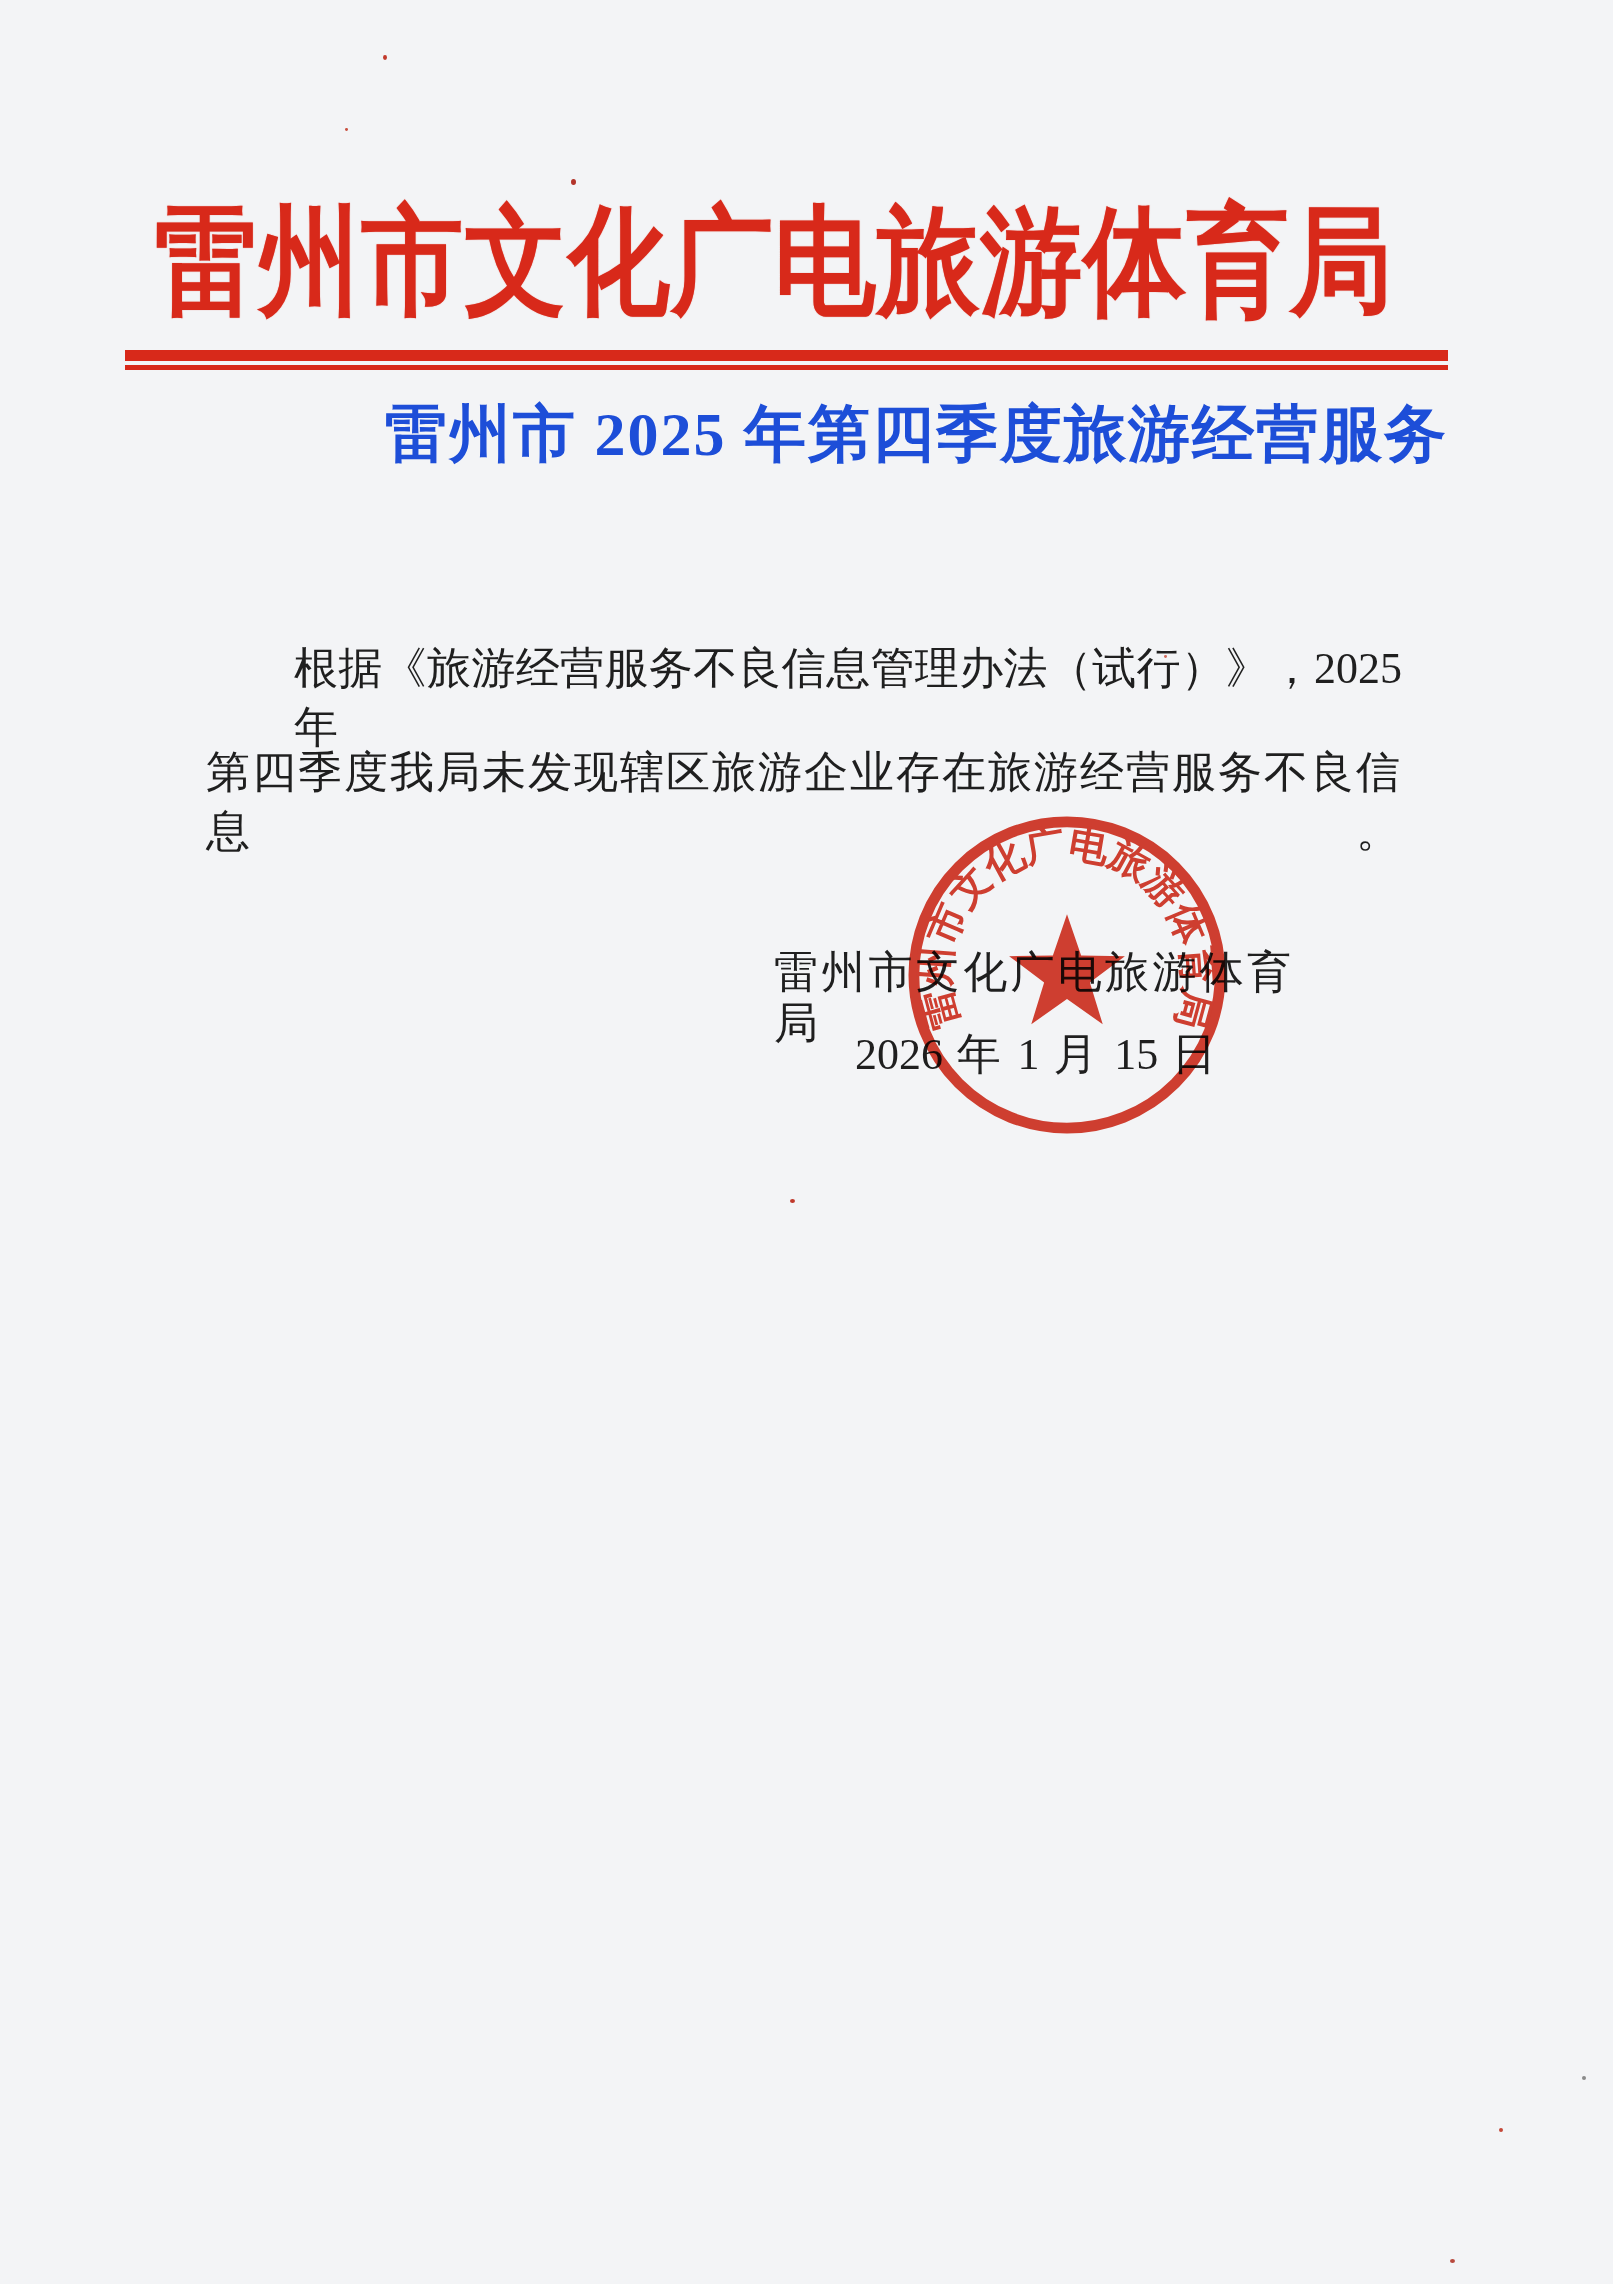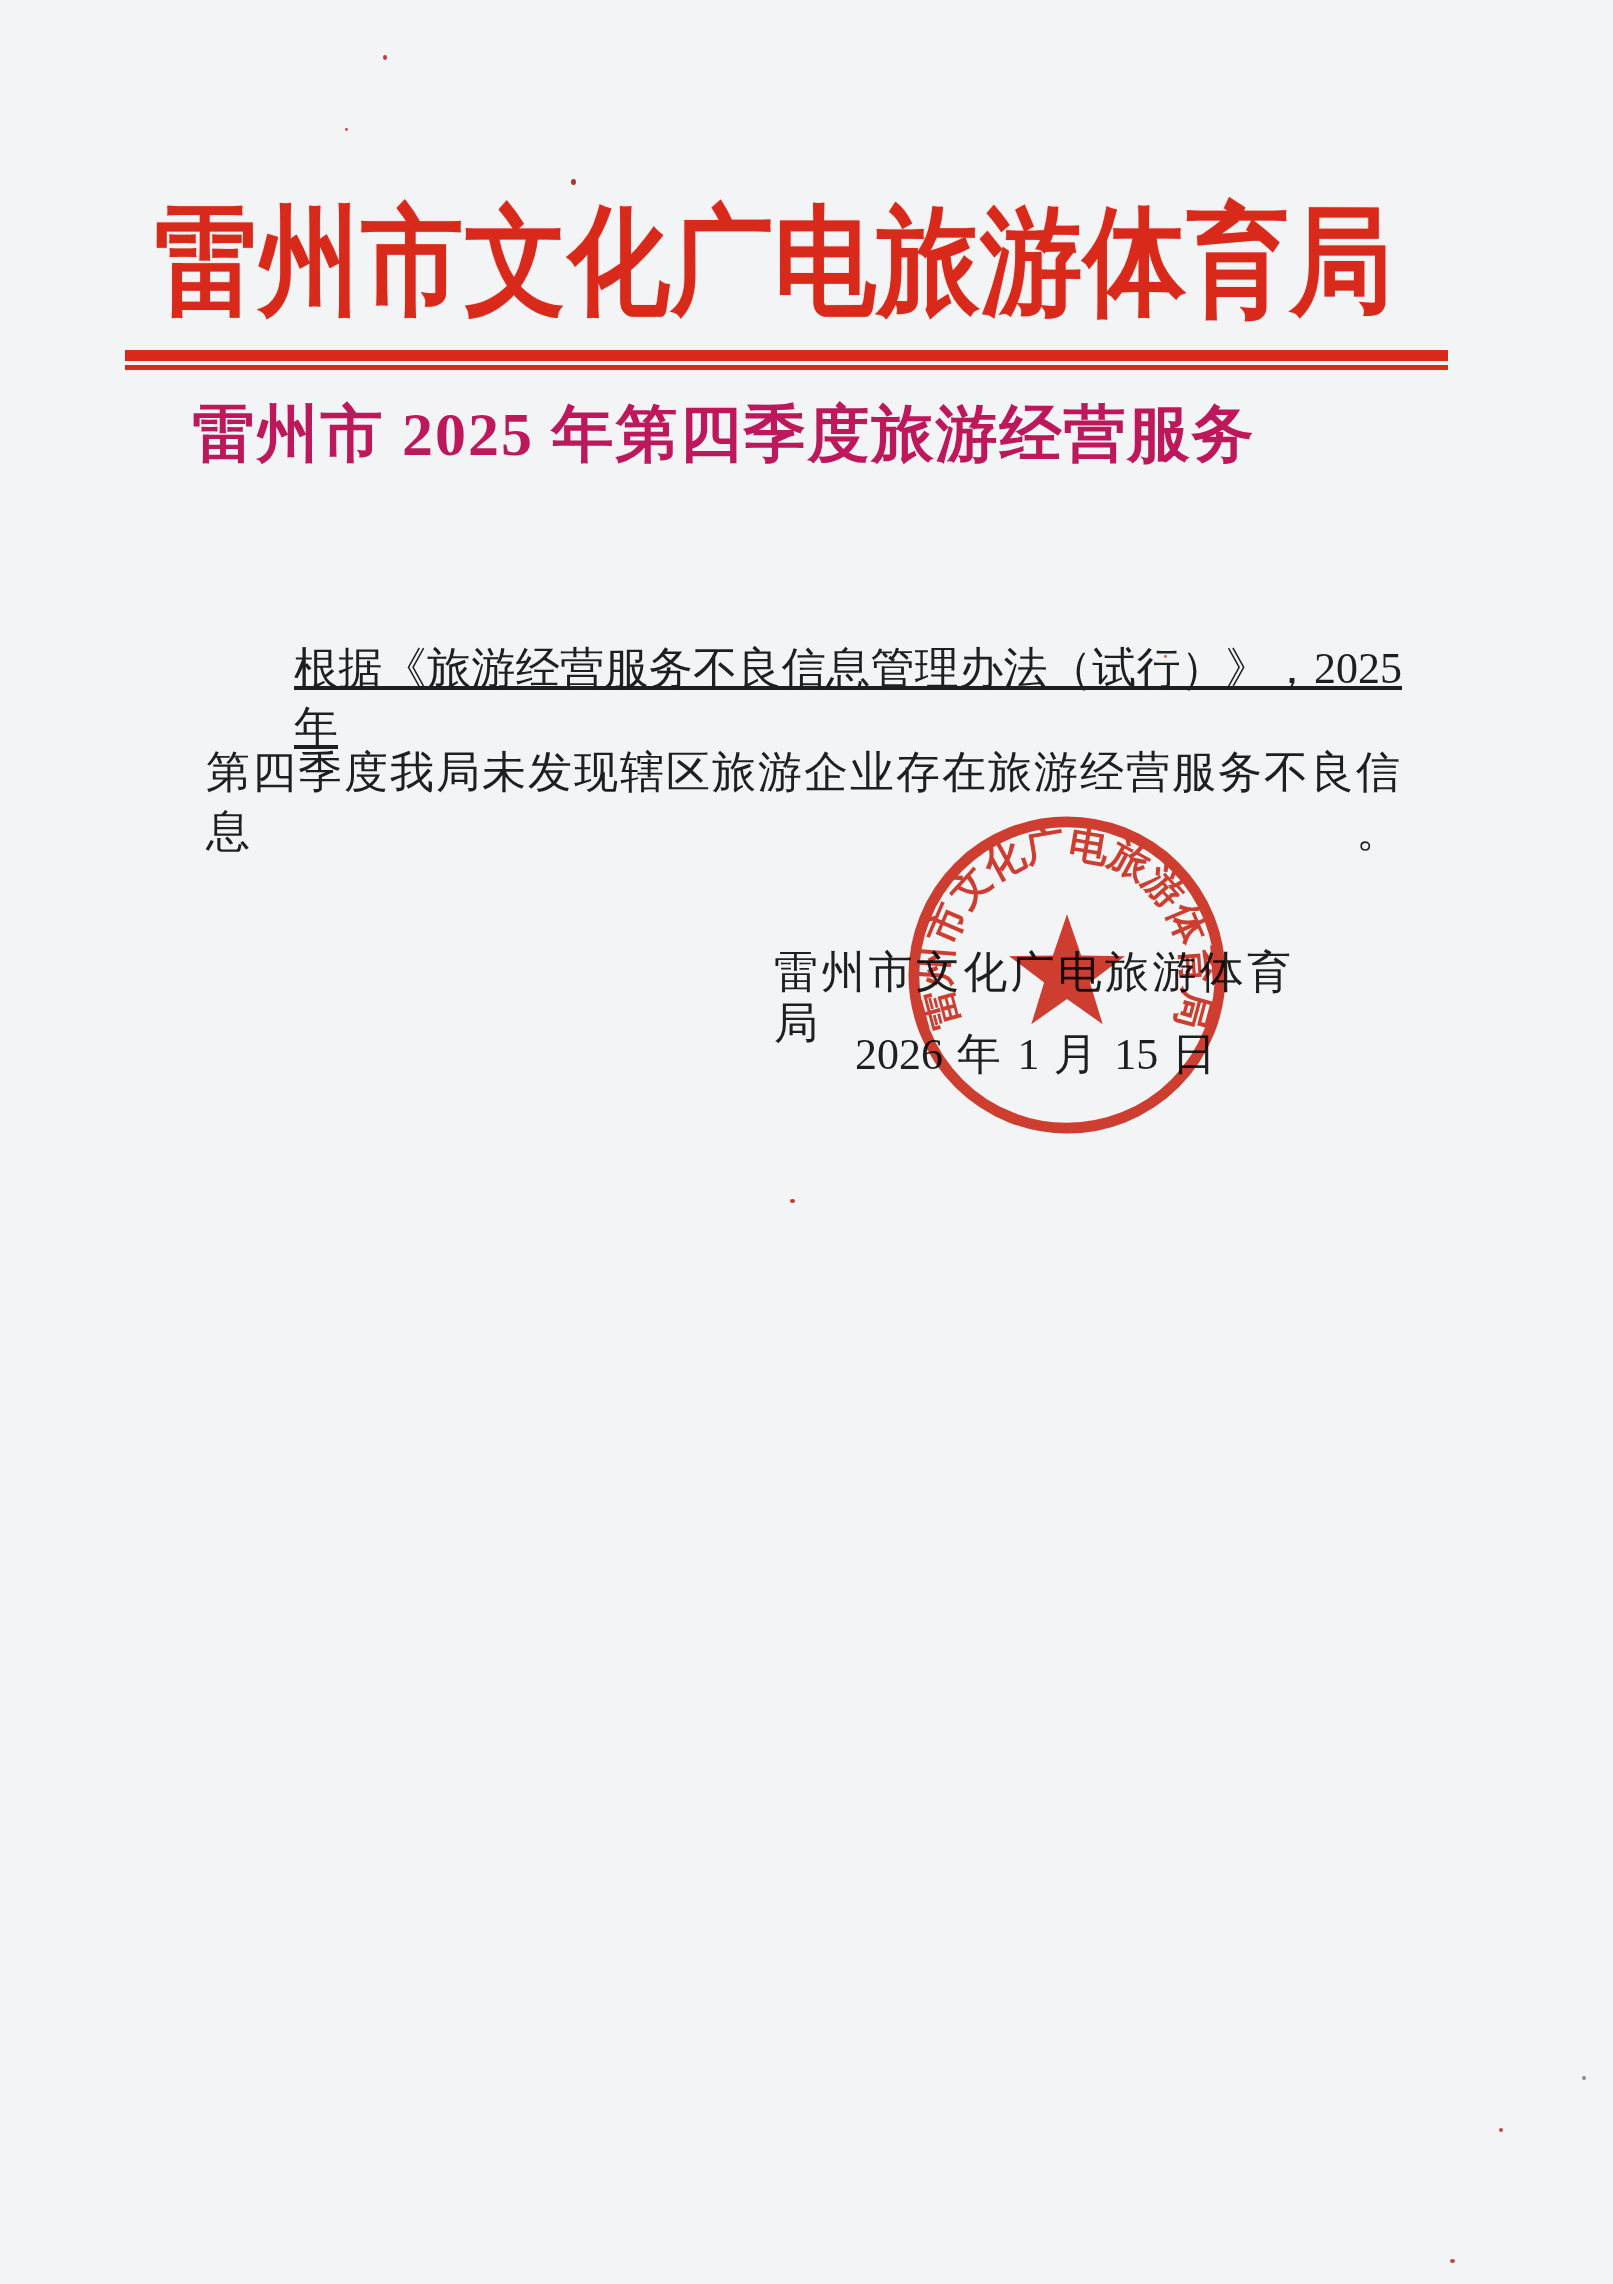--- a/index.html
+++ b/index.html
@@ -44,39 +44,39 @@
   }
   .rule-thick { height: 10.8px; background: #d8291a; }
   .rule-thin  { height: 4.9px;  background: #d8291a; margin-top: 3.9px; }
 
   
   .doc-title {
     position: absolute;
     left: 0;
     top: 391px;
     width: 1448px;
-    text-align: center;
-    color: #be185d;
+    text-align: right;
+    color: #1d4ed8;
     font-size: 62px;
     font-weight: bold;
     line-height: 86px;
     letter-spacing: 2px;
   }
 
   
   .body-line {
     position: absolute;
     color: #1f1f1f;
     font-size: 44px;
     line-height: 59px;
     text-align: justify;
     text-align-last: justify;
     letter-spacing: 0;
   }
-  .body-line1 { left: 294px; top: 639px; width: 1108px; text-decoration: underline; }
+  .body-line1 { left: 294px; top: 639px; width: 1108px; }
   .body-line2 { left: 206px; top: 718px; width: 1194px; margin-top: 25px; }
 
   
   .signature {
     position: absolute;
     left: 774px;
     top: 947px;
     width: 517px;
     font-size: 44px;
     line-height: 51px;

